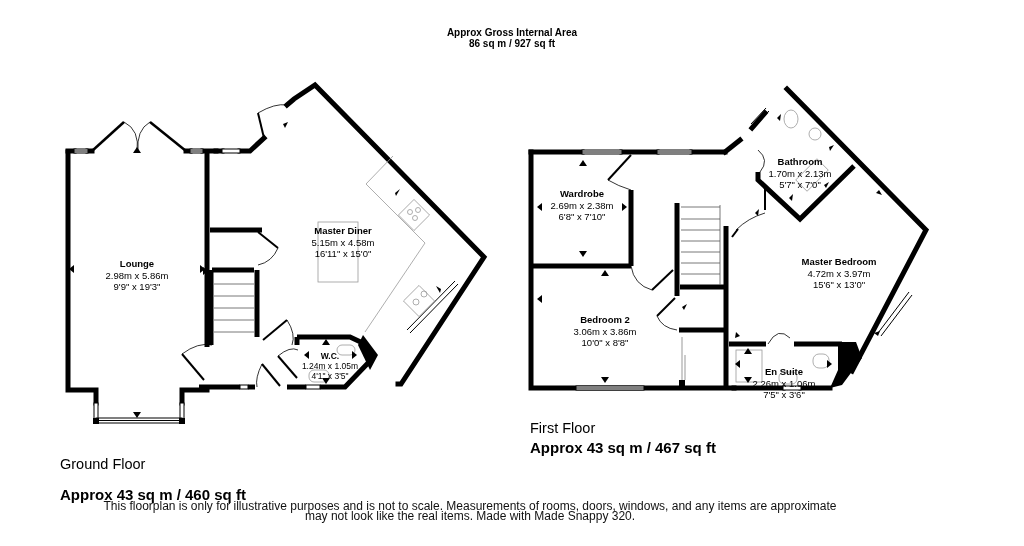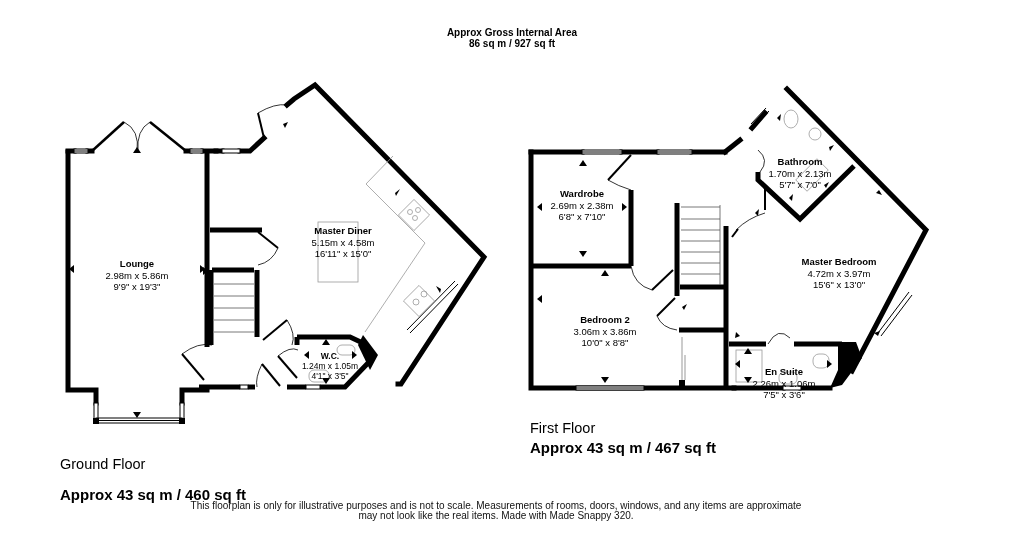--- a/index.html
+++ b/index.html
@@ -5,21 +5,21 @@
   html, body { margin:0; padding:0; background:#ffffff; }
   body { width:1024px; height:546px; position:relative; overflow:hidden; font-family:"Liberation Sans", sans-serif; color:#000; }
   .abs { position:absolute; }
   .hdr { left:0; width:1024px; top:27px; text-align:center; font-size:10px; font-weight:bold; line-height:11px; }
   svg.plan { position:absolute; left:0; top:0; }
   .room-label { position:absolute; text-align:center; font-size:9.5px; line-height:11.5px; transform:translateX(-50%); white-space:nowrap; }
   .room-label .nm { font-weight:bold; }
   .room-label.small { font-size:8.5px; line-height:10px; }
   .floor-title { font-size:14.5px; }
   .floor-area { font-size:15px; font-weight:bold; }
-  .disclaimer { left:0; width:940px; top:501px; text-align:center; font-size:10px; line-height:10px; color:#111;margin-left:26px; }
+  .disclaimer { left:0; width:940px; top:501px; text-align:center; font-size:12px; line-height:10px; color:#111; }
 </style>
 </head>
 <body>
 
 <div class="abs hdr">
   <div>Approx Gross Internal Area</div>
   <div>86 sq m / 927 sq ft</div>
 </div>
 
 <svg class="plan" width="1024" height="546" viewBox="0 0 1024 546">

